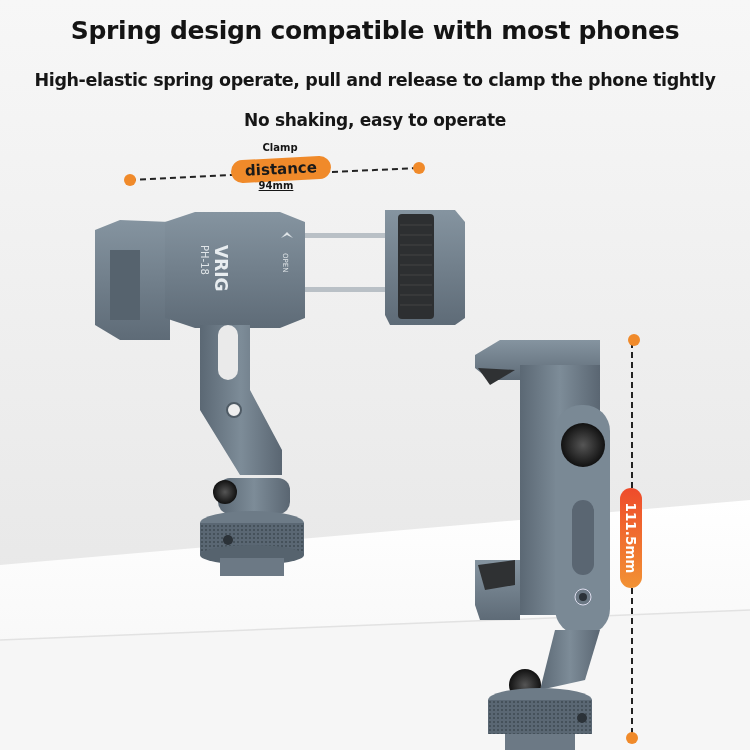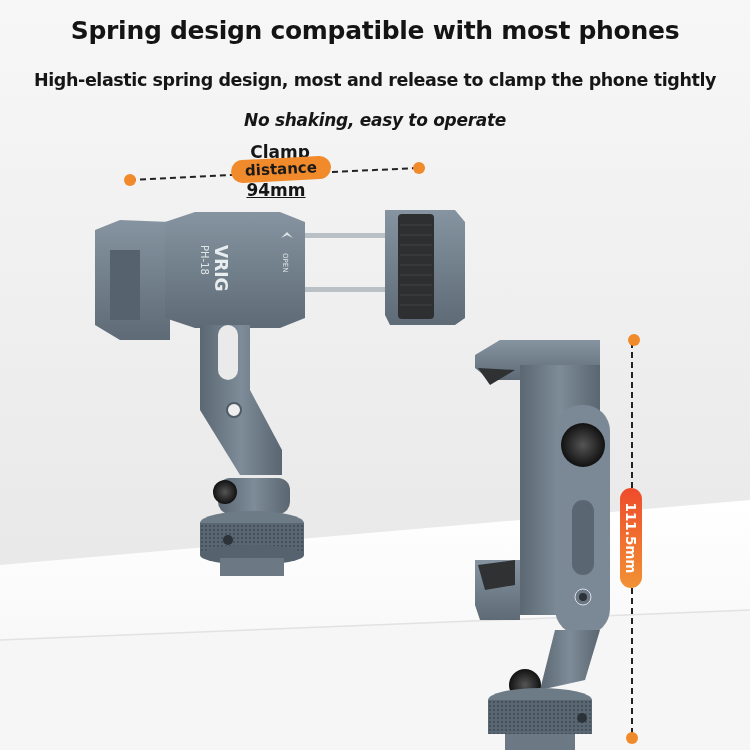--- a/index.html
+++ b/index.html
@@ -4,22 +4,22 @@
 <style>
   html,body{margin:0;padding:0;}
   body{width:750px;height:750px;overflow:hidden;position:relative;
     background:#f1f1f1;font-family:"DejaVu Sans","Liberation Sans",sans-serif;}
   .bg{position:absolute;inset:0;}
   .title{position:absolute;left:0;width:750px;top:16px;text-align:center;
     font-weight:bold;font-size:25px;letter-spacing:-0.3px;color:#141414;}
   .sub{position:absolute;left:0;width:750px;top:70px;text-align:center;
     font-weight:bold;font-size:17.5px;letter-spacing:-0.4px;color:#161616;}
   .sub2{position:absolute;left:0;width:750px;top:110px;text-align:center;
-    font-weight:bold;font-size:17px;letter-spacing:-0.3px;color:#161616;font-style:italic;}
-  .clamp-label{position:absolute;font-weight:bold;color:#161616;font-size:17px;text-align:center;}
+    font-weight:bold;font-size:17px;letter-spacing:-0.3px;color:#161616;}
+  .clamp-label{position:absolute;font-weight:bold;color:#161616;font-size:10px;text-align:center;}
   .pill-h{position:absolute;left:231px;top:158px;width:100px;height:23px;border-radius:12px;
     background:#f08a2a;transform:rotate(-3deg);}
   .pill-h span{display:block;text-align:center;font-weight:bold;font-size:15px;line-height:23px;color:#1a1a1a;}
   .pill-v{position:absolute;left:620px;top:488px;width:22px;height:100px;border-radius:11px;
     background:linear-gradient(#ee4b2b,#f29234);}
   .pill-v span{position:absolute;left:50%;top:50%;transform:translate(-50%,-50%) rotate(90deg);
     white-space:nowrap;font-size:13.5px;color:#fff;font-weight:bold;}
   svg{position:absolute;left:0;top:0;}
 </style>
 </head>
@@ -136,21 +136,21 @@
       <text x="0" y="14" font-family="DejaVu Sans, sans-serif" font-size="10" fill="#e0e5e8">PH-18</text>
     </g>
     <g transform="translate(283,253) rotate(90)">
       <text x="0" y="0" font-family="DejaVu Sans, sans-serif" font-size="7" fill="#e0e5e8">OPEN</text>
     </g>
     <polygon points="281,238 287,232 293,238 287,235" fill="#e0e5e8"></polygon>
   </svg>
 </div>
 
 <div class="title">Spring design compatible with most phones</div>
-<div class="sub">High-elastic spring design, most and release to clamp the phone tightly</div>
+<div class="sub">High-elastic spring operate, pull and release to clamp the phone tightly</div>
 <div class="sub2">No shaking, easy to operate</div>
 
 <div class="clamp-label" style="left:240px;top:142px;width:80px;">Clamp</div>
 <div class="pill-h">
   <span>distance</span>
 </div>
 <div class="clamp-label" style="left:236px;top:180px;width:80px;text-decoration:underline;">94mm</div>
 
 <div class="pill-v">
   <span>111.5mm</span>

